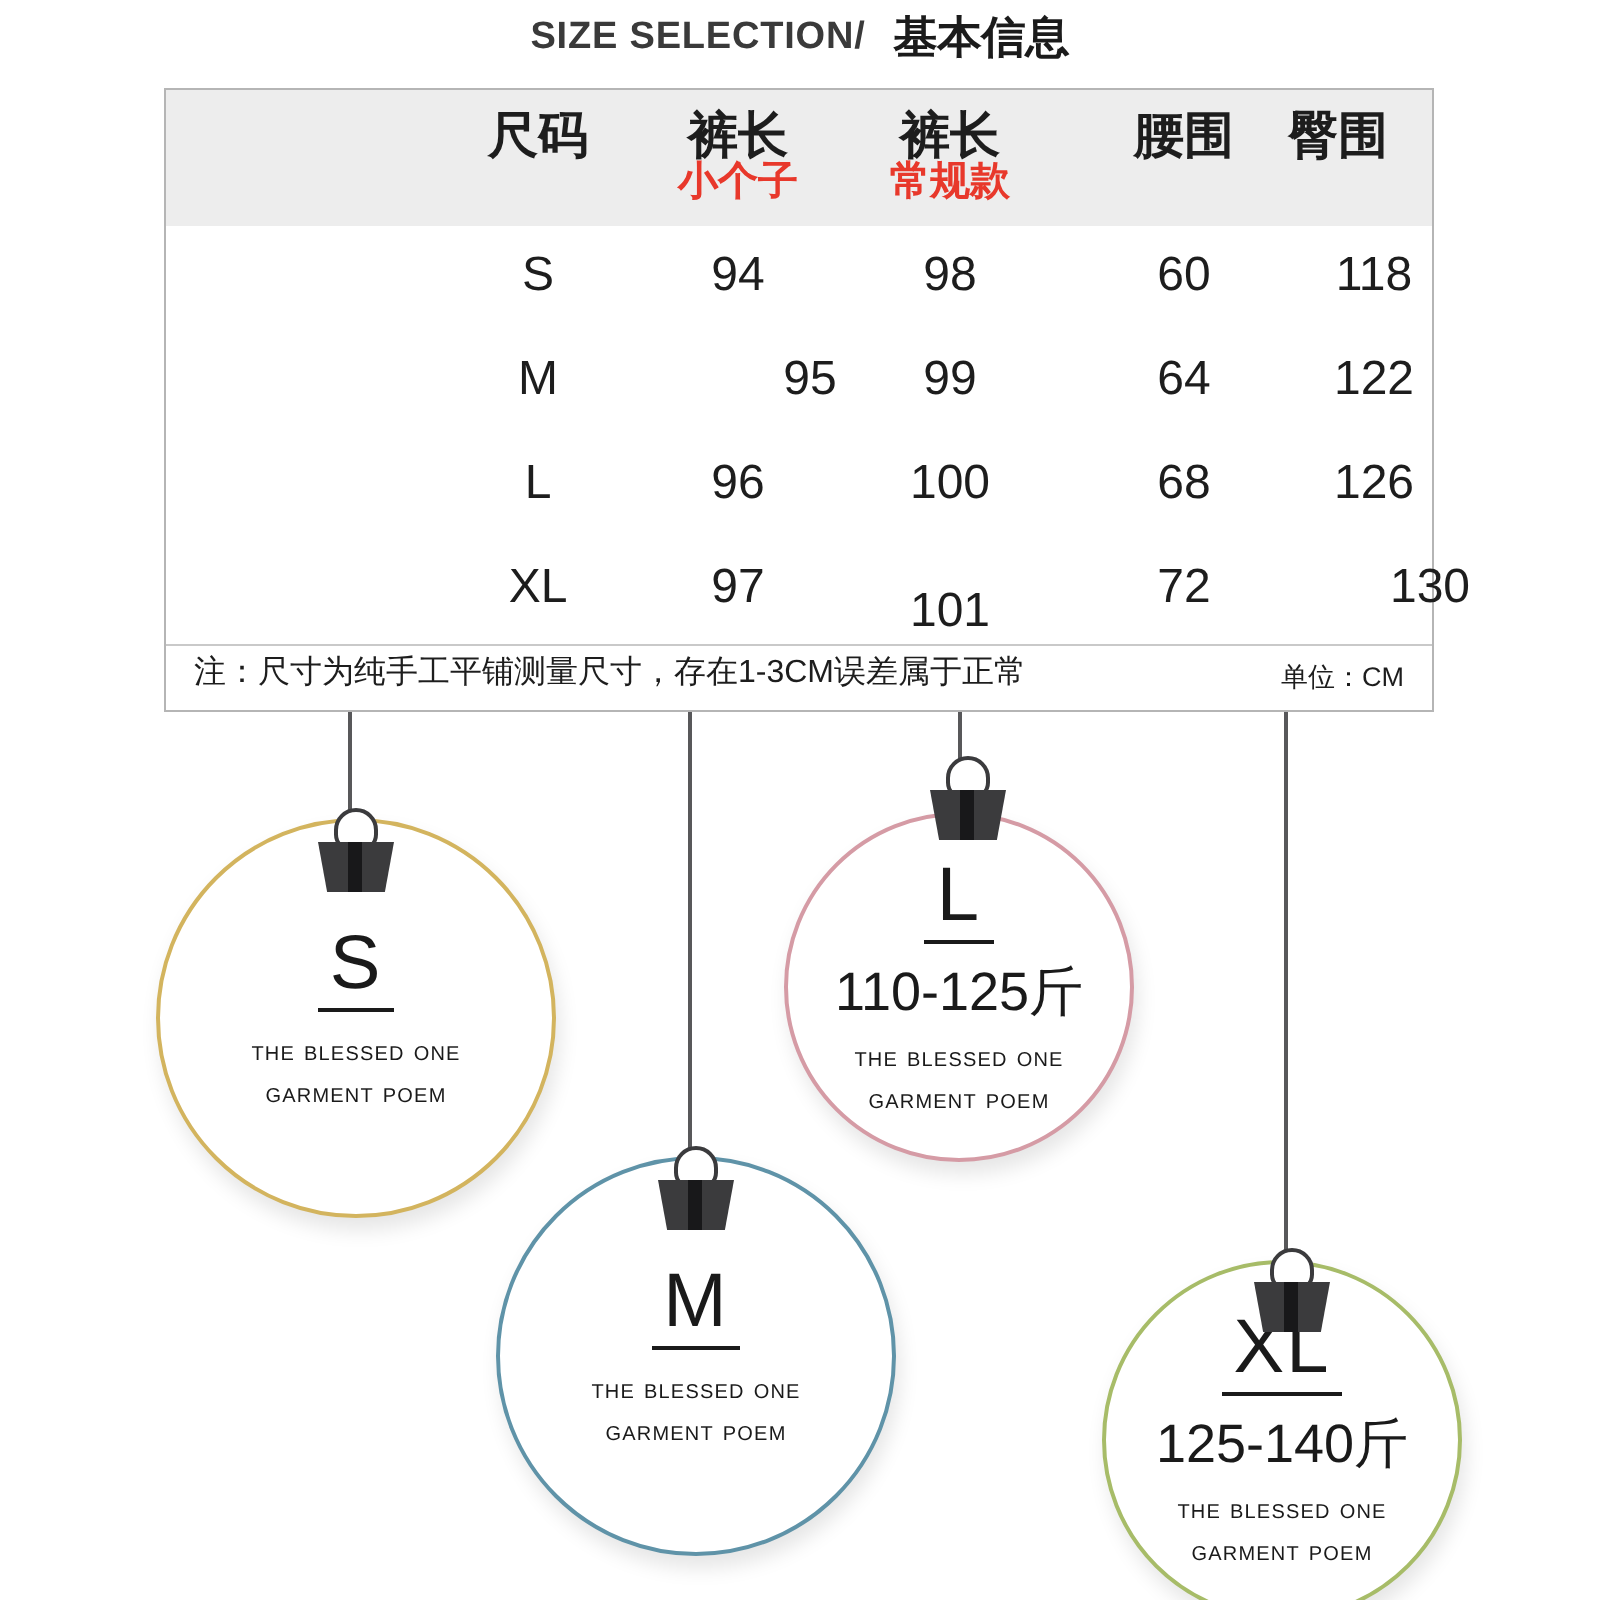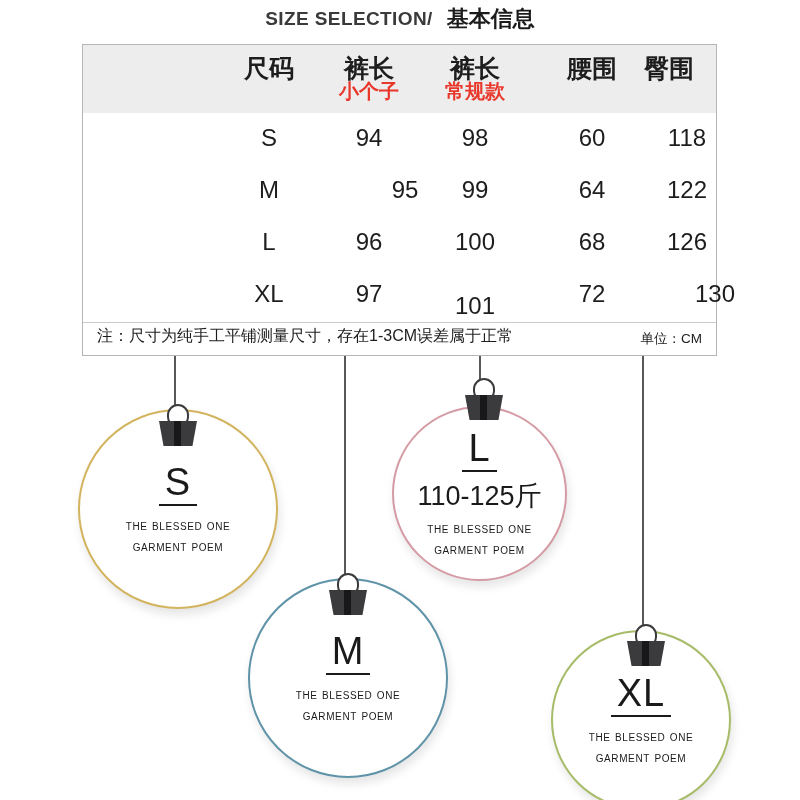--- a/index.html
+++ b/index.html
@@ -315,17 +315,18 @@
       </div>
     </div>
     <div class="string" style="left: 642px; top: 356px; height: 270px;"></div>
     <div class="clip" style="left: 623px; top: 624px; z-index: 5;">
       <div class="wire"></div>
       <div class="body"></div>
     </div>
     <div class="bubble" style="left: 551px; top: 630px; width: 180px; height: 180px; border: 2px solid rgb(167, 188, 104);">
       <div class="bubble-inner">
         <div class="b-size">XL</div>
+        <div class="b-weight">125-140斤</div>
         <div class="b-tag1">The blessed one</div>
         <div class="b-tag2">garment poem</div>
       </div>
     </div>
   </div>
 
 </body></html>

